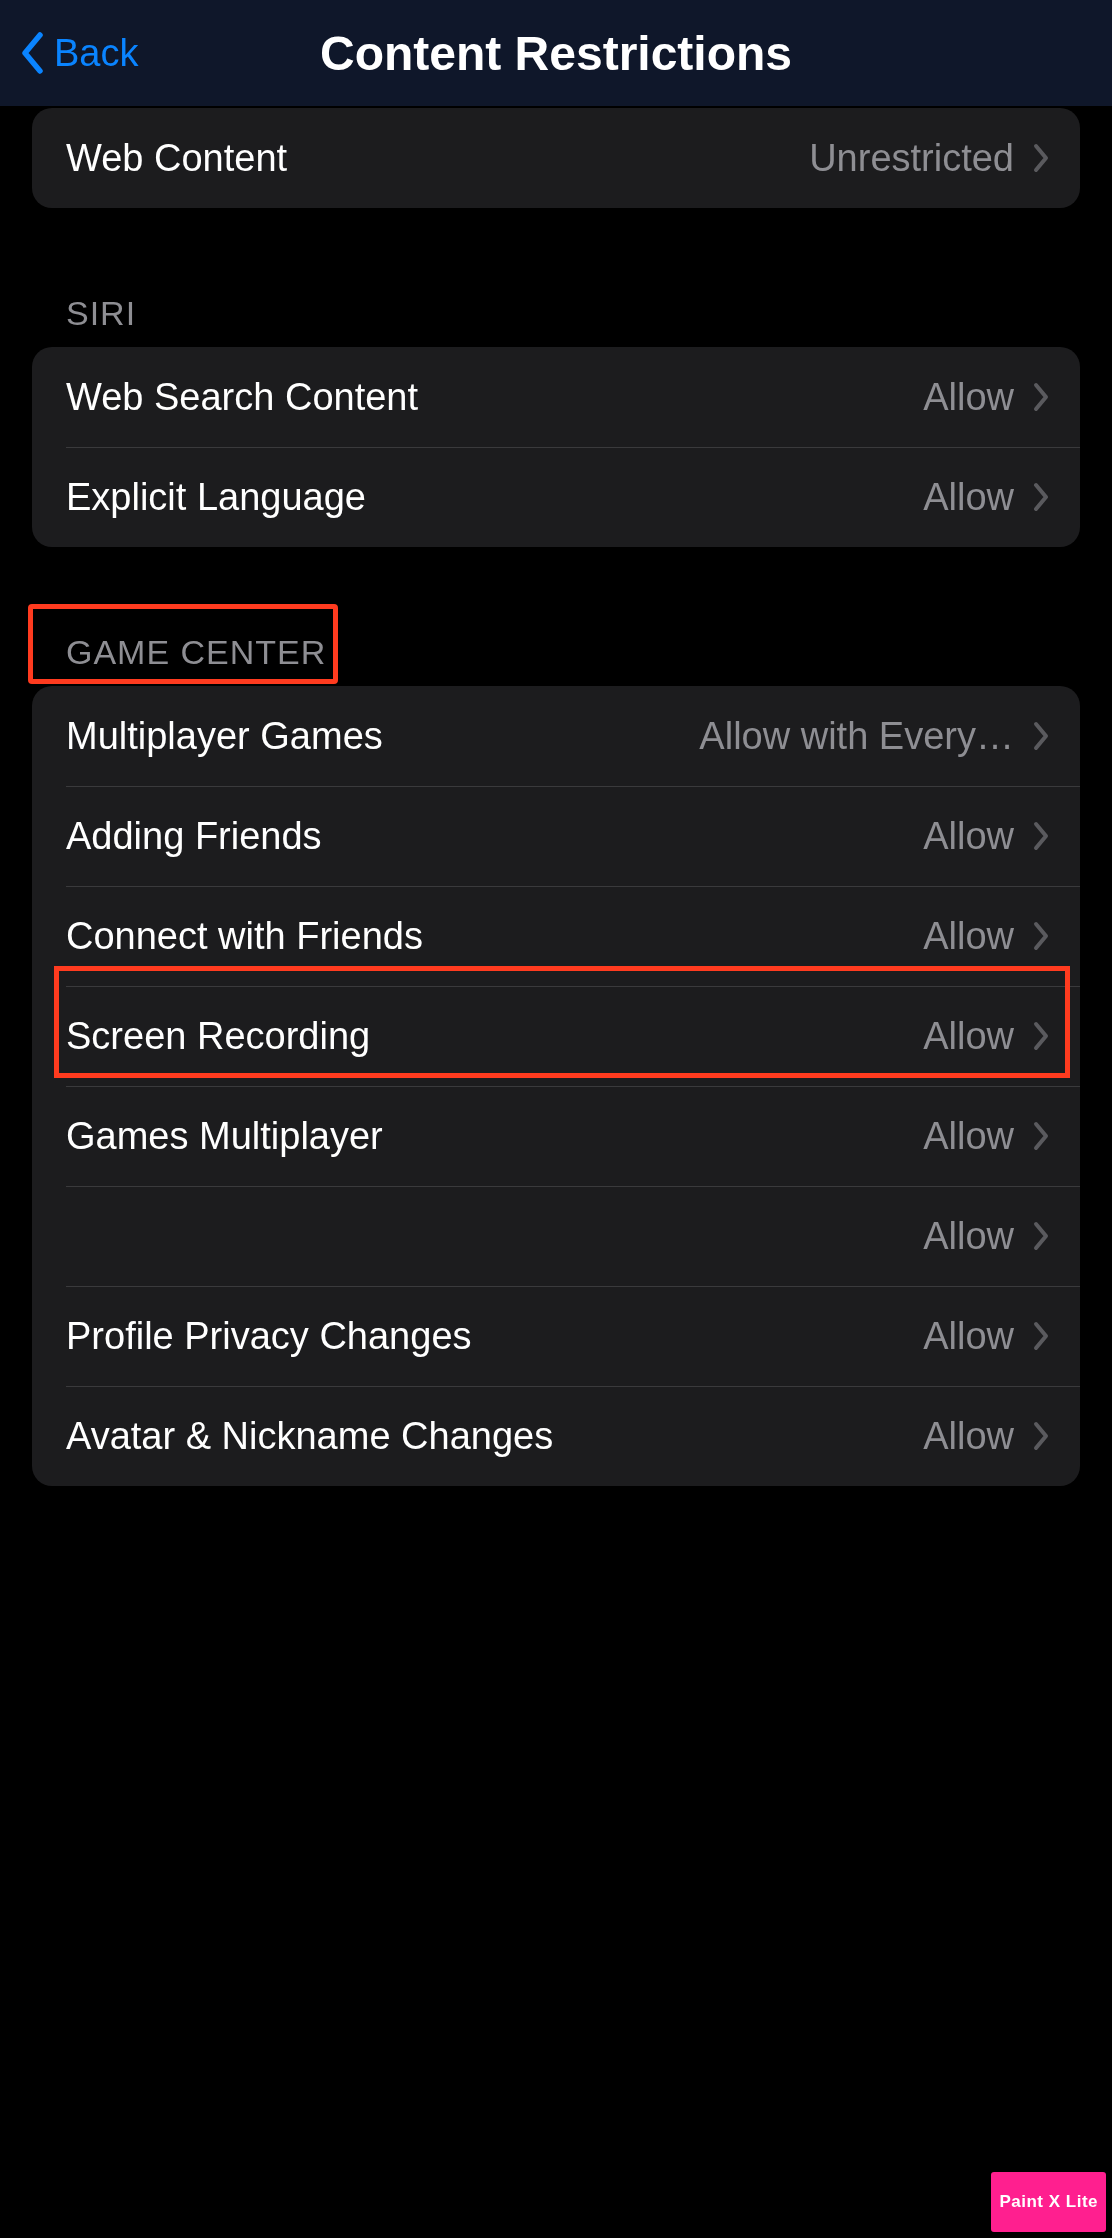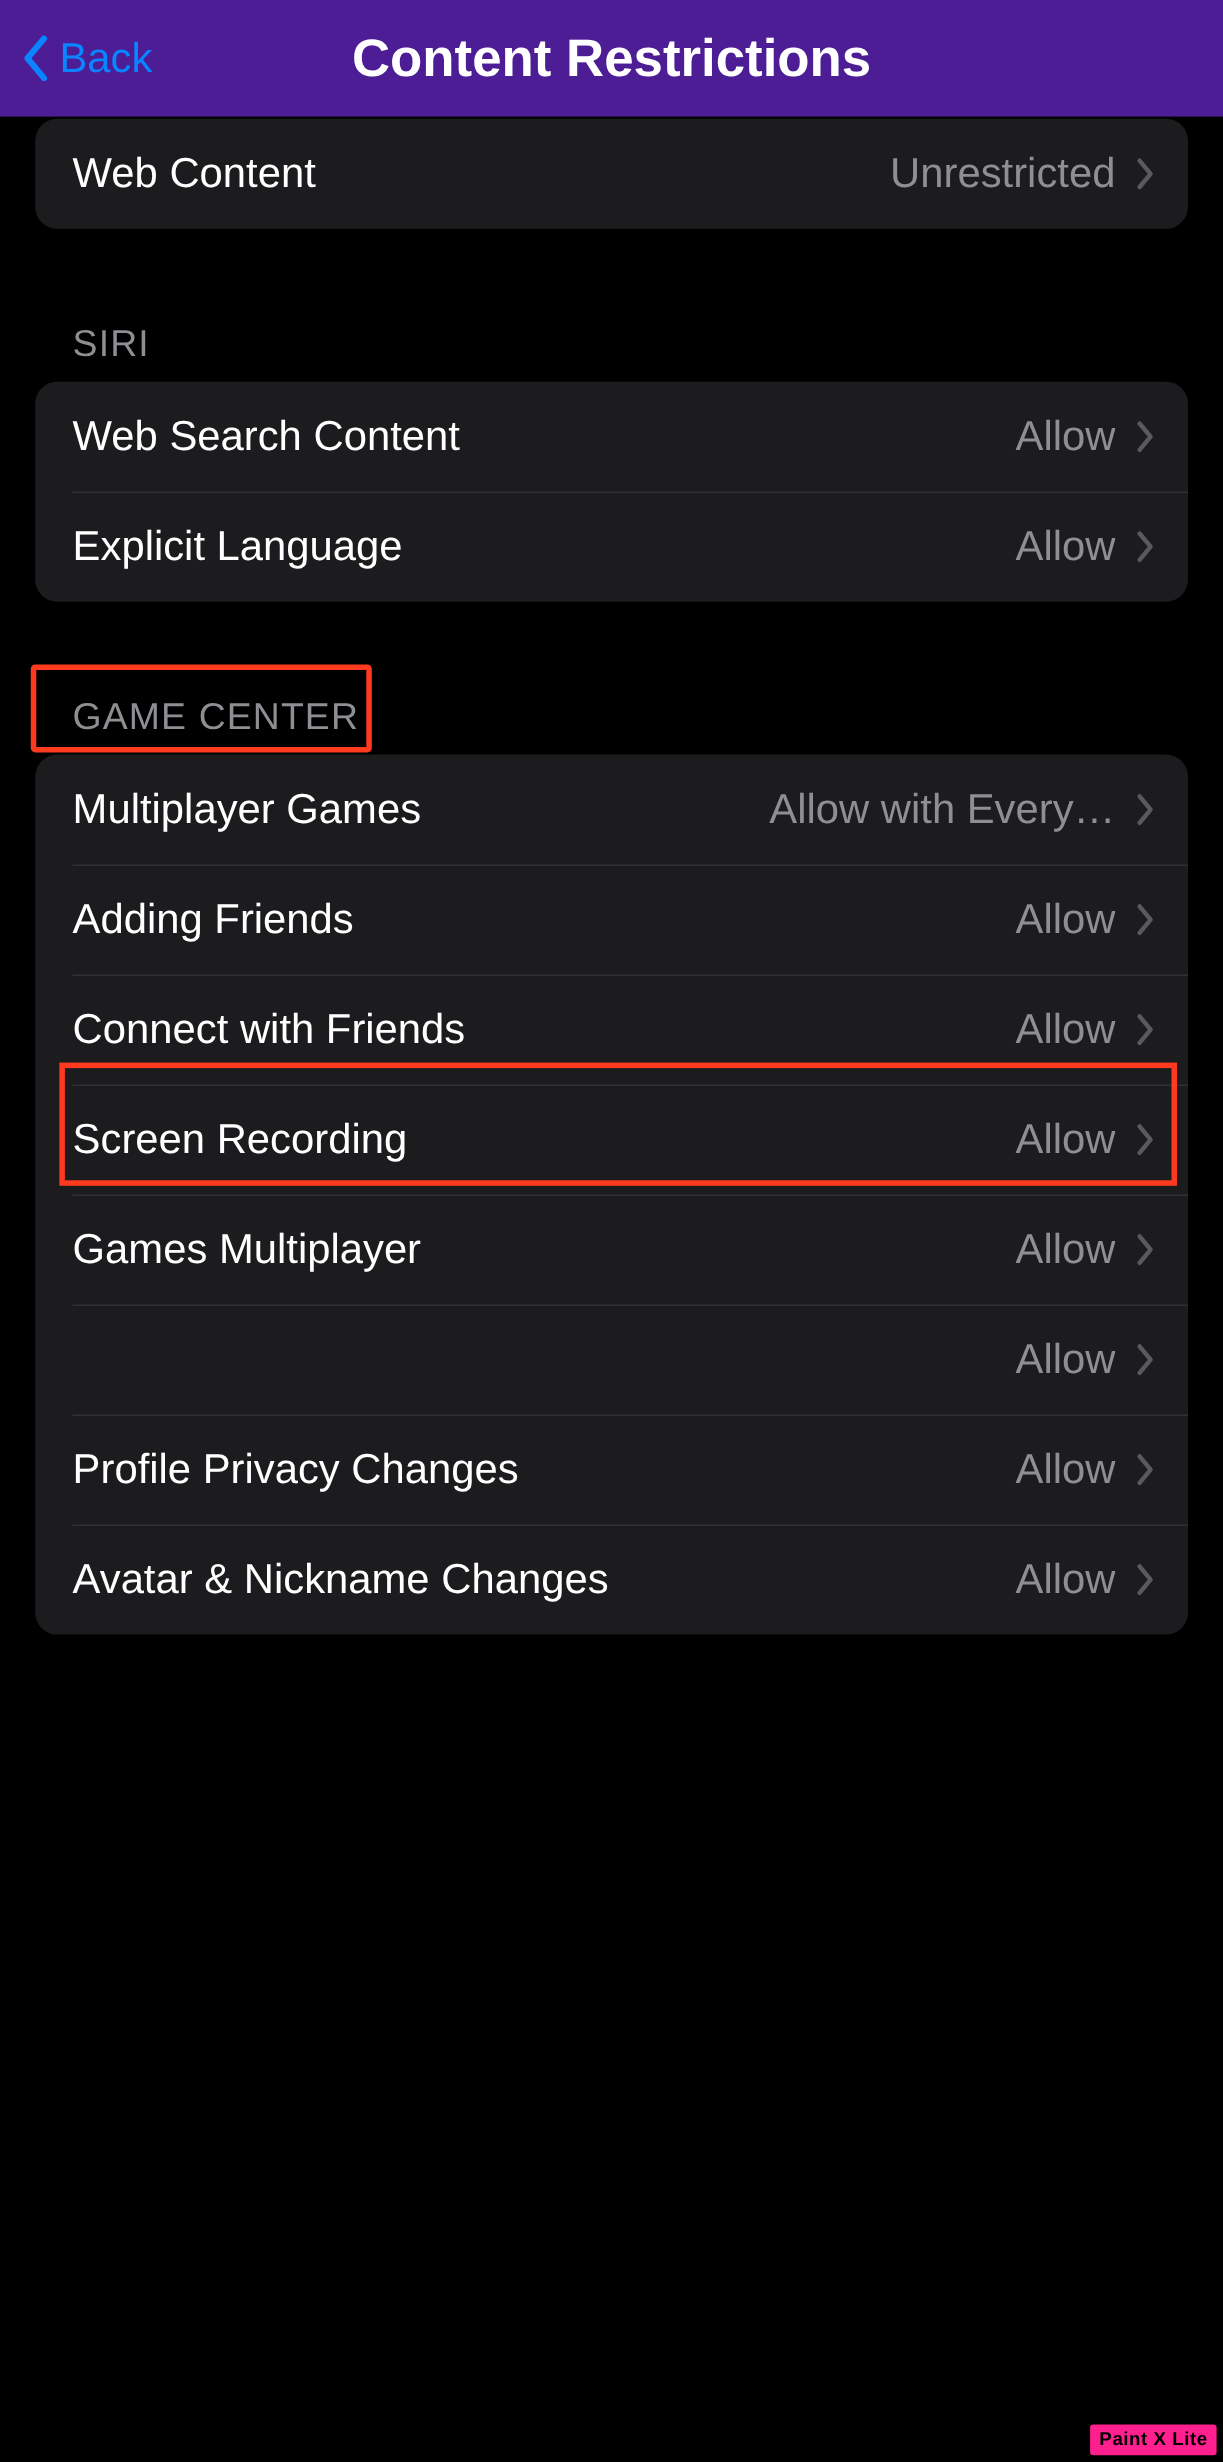--- a/index.html
+++ b/index.html
@@ -5,21 +5,21 @@
   * { box-sizing: border-box; margin: 0; padding: 0; }
   body {
     background: #000000;
     font-family: -apple-system, "SF Pro Display", "Helvetica Neue", Arial, sans-serif;
     width: 1112px;
     height: 2238px;
     overflow: hidden;
     position: relative;
   }
   .navbar {
-    background: #4c1d95;
+    background: #0f172a;
     height: 106px;
     display: flex;
     align-items: center;
     position: relative;
     padding: 0 20px;
   }
   .back-btn {
     display: flex;
     align-items: center;
     gap: 10px;
@@ -109,24 +109,24 @@
   .hl-row {
     position: absolute;
     border: 5px solid #ff3b1f;
     pointer-events: none;
   }
   .watermark {
     position: absolute;
     bottom: 6px;
     right: 6px;
     background: #ff1f8f;
-    color: #000000;
+    color: #ffffff;
     font-size: 17px;
     font-weight: 700;
-    padding: 4px 8px;
+    padding: 20px 8px;
     border-radius: 3px;
     letter-spacing: 0.5px;
   }
 </style>
 </head>
 <body>
 
 <div class="navbar">
   <div class="back-btn">
     <svg class="back-chevron" viewBox="0 0 24 42">

